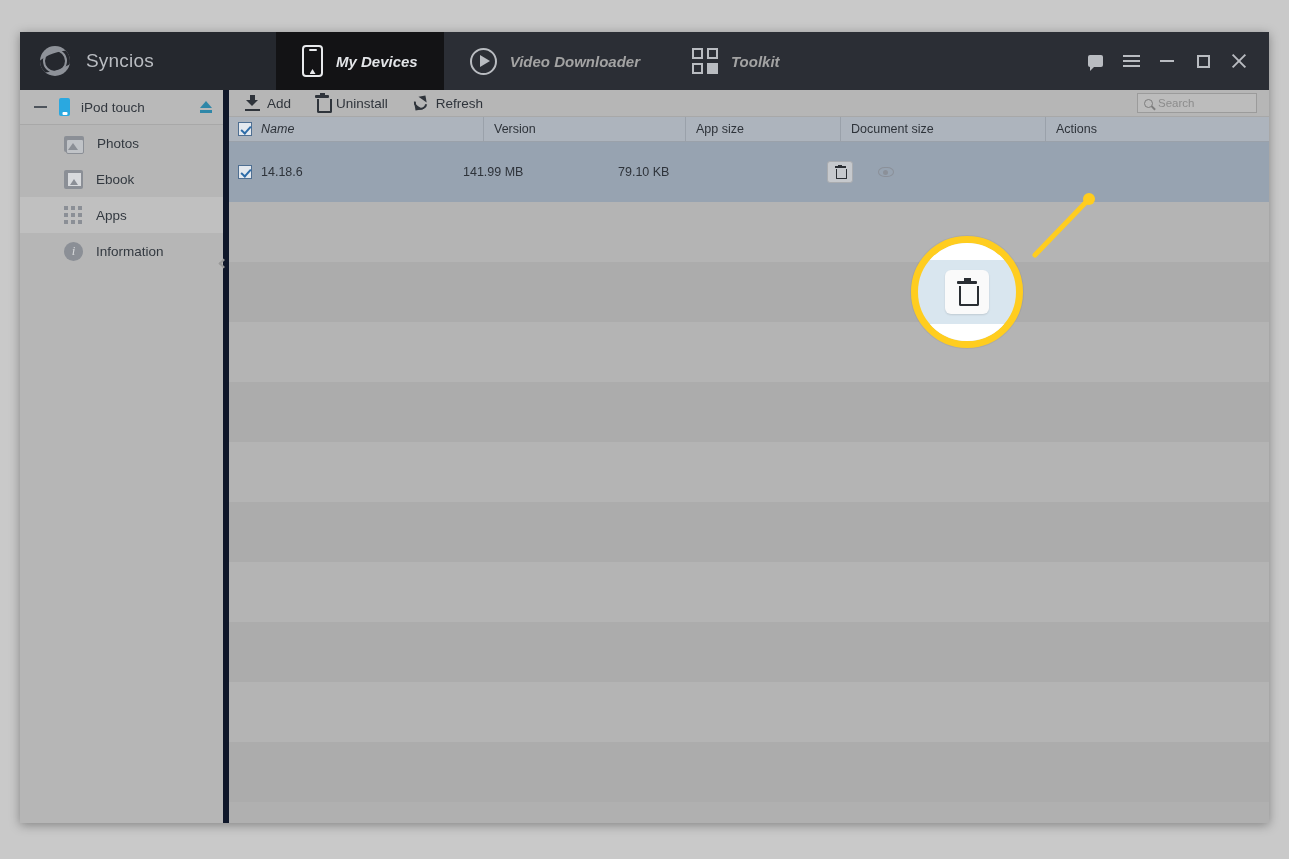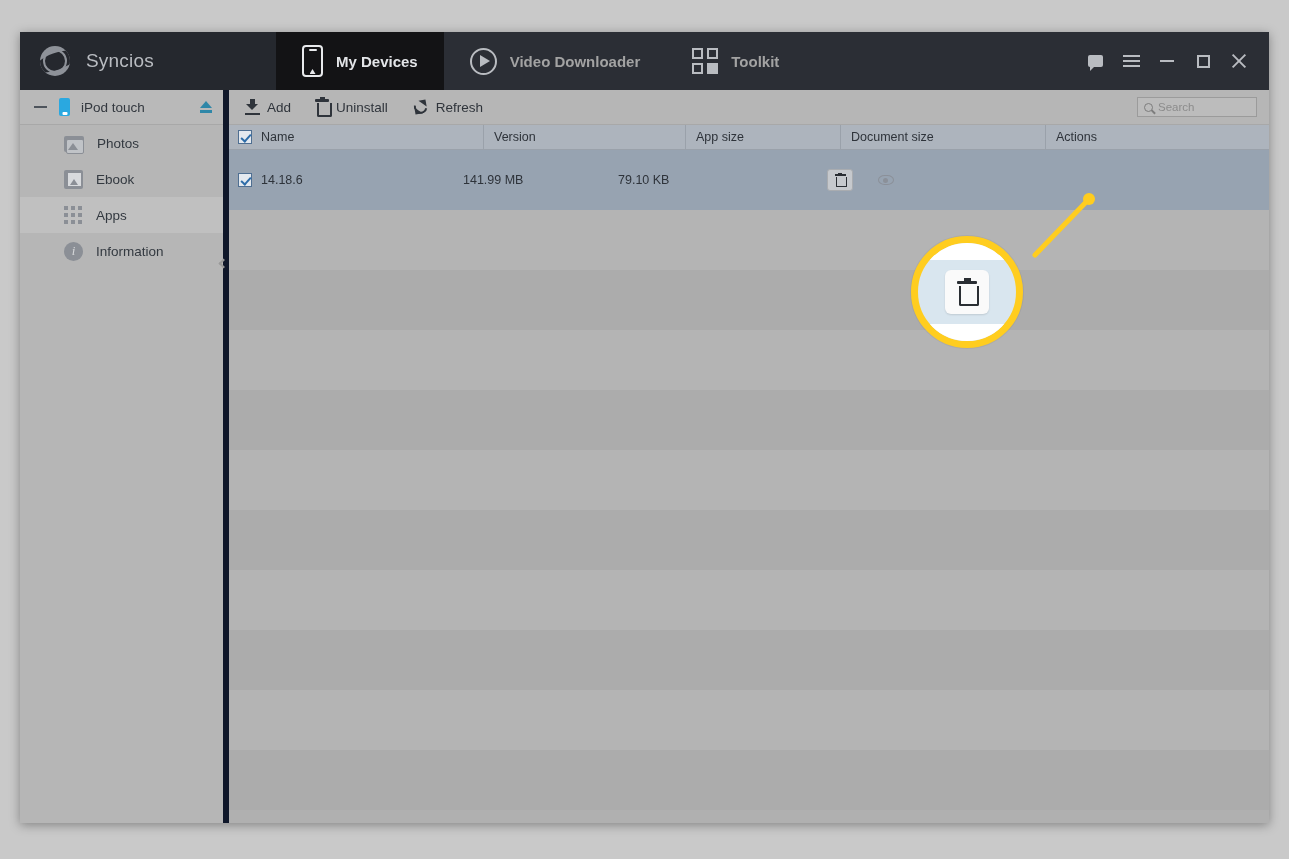--- a/index.html
+++ b/index.html
@@ -60,21 +60,21 @@
     border-radius: 50%;
     border: 2px solid #8e9299;
     z-index: 2;
   }
   .brand-title {
     margin-left: 16px;
     color: #b9bcc1;
     font-size: 19px;
     letter-spacing: .2px;
   }
-  .nav-tabs { display: flex; align-items: stretch; }
+  .nav-tabs { display: flex; align-items: stretch; font-style: italic; }
   .nav-tab {
     display: flex; align-items: center;
     gap: 13px;
     padding: 0 26px;
     color: #a3a3a3;
     font-size: 15px;
     font-weight: bold;
     cursor: pointer;
     position: relative;
   }
@@ -290,21 +290,21 @@
   .collapse-handle i {
     width: 7px; height: 7px;
     border-left: 2px solid #9a9a9a;
     border-bottom: 2px solid #9a9a9a;
     transform: rotate(45deg);
   }
 
   
   .main { flex: 1; display: flex; flex-direction: column; background: #b0b0b0; min-width: 0; }
   .toolbar {
-    height: 35px;
+    height: 27px;
     display: flex; align-items: center;
     padding: 0 12px 0 16px;
     background: #b6b6b6;
     border-bottom: 1px solid #a8a8a8;
   }
   .tb-btn {
     display: flex; align-items: center; gap: 7px;
     font-size: 13.5px; color: #2f343b;
     margin-right: 24px;
     cursor: pointer;
@@ -408,21 +408,21 @@
   }
   .cb.checked::after {
     content: "";
     position: absolute; left: 3.5px; top: 1px;
     width: 4px; height: 8px;
     border: solid #2d6ca8;
     border-width: 0 2.2px 2.2px 0;
     transform: rotate(42deg);
   }
   .col-check { width: 32px; display: flex; justify-content: center; flex: none; }
-  .col-name { width: 222px; flex: none; }
+  .col-name { width: 222px; flex: none; font-style: italic; }
   .col-ver  { width: 202px; flex: none; }
   .col-app  { width: 155px; flex: none; }
   .col-doc  { width: 205px; flex: none; }
   .col-act  { flex: 1; }
   .table-head .sep { border-left: 1px solid #9aa1aa; padding-left: 10px; height: 100%; display: flex; align-items: center; }
 
   .table-body { flex: 1; position: relative; overflow: hidden; }
   .row {
     height: 60px;
     display: flex; align-items: center;

